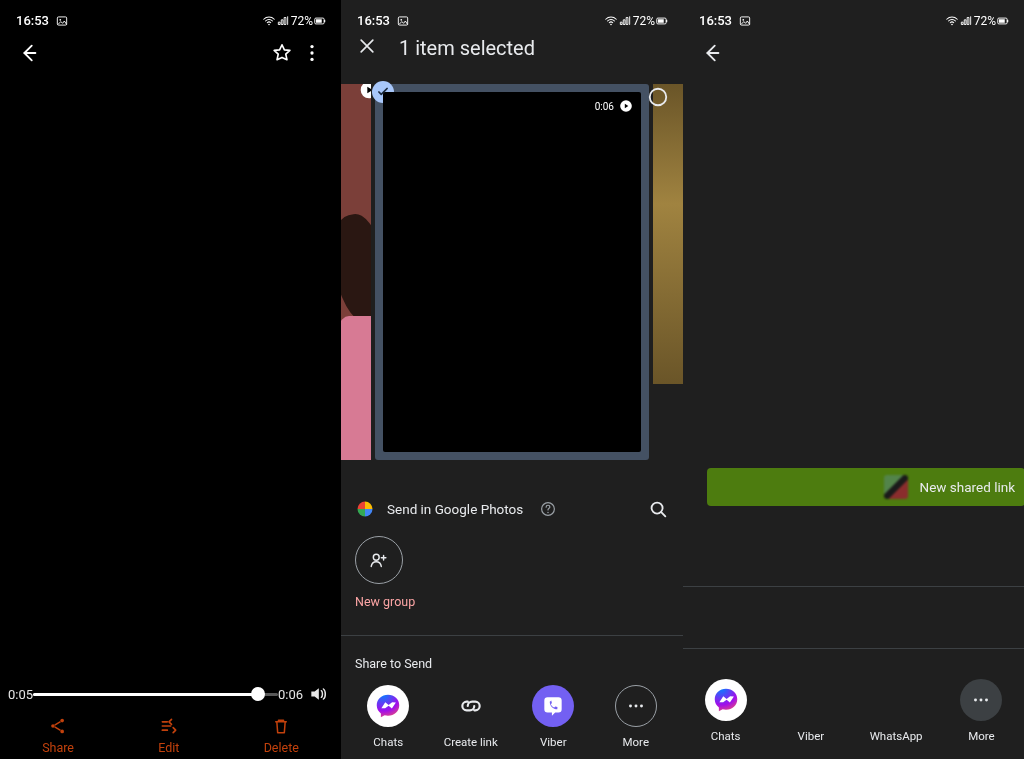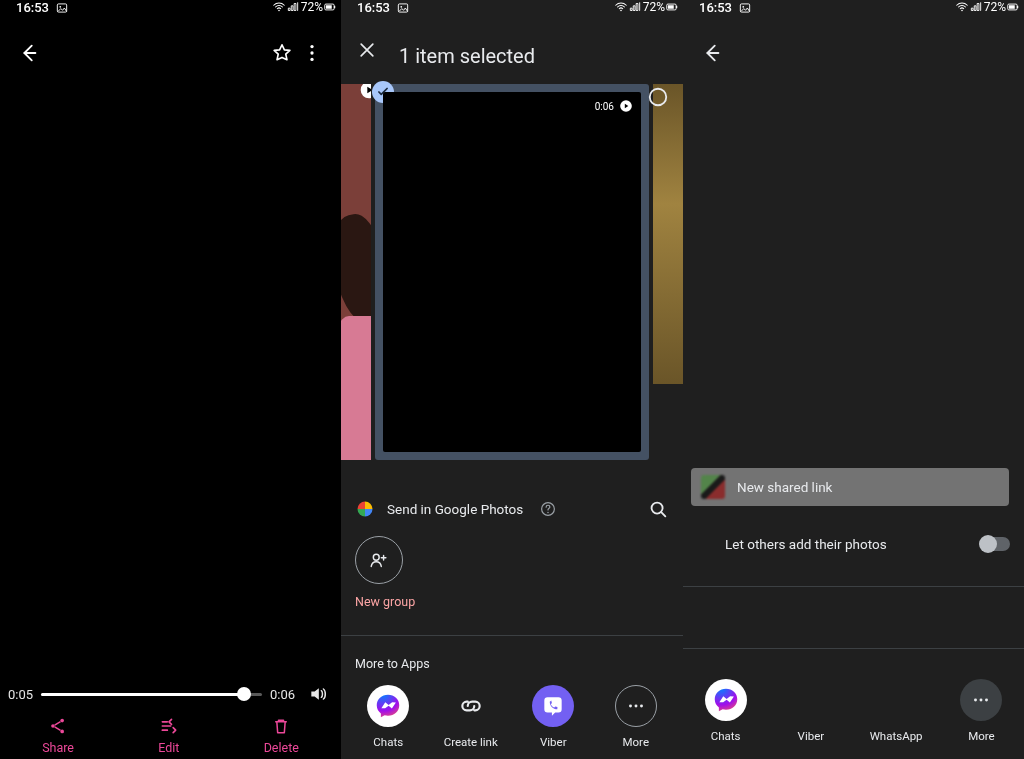--- a/index.html
+++ b/index.html
@@ -3,41 +3,41 @@
 <meta charset="utf-8">
 <style>
   * { margin: 0; padding: 0; box-sizing: border-box; font-family: Roboto, Arial, sans-serif; -webkit-font-smoothing: antialiased; }
   body { background: #000; width: 1024px; height: 759px; overflow: hidden; display: flex; }
   .panel { position: relative; height: 759px; overflow: hidden; }
   .p1 { width: 341px; background: #000; }
   .p2 { width: 342px; background: #1f1f1f; }
   .p3 { width: 341px; background: #1f1f1f; }
 
   
-  .status { position: absolute; top: 0; left: 0; right: 0; height: 28px; display: flex; align-items: flex-start; padding: 0 4px 0 16px; color: #fff; font-size: 13px; font-weight: 500; z-index: 10; }
+  .status { position: absolute; top: 0; left: 0; right: 0; height: 28px; display: flex; align-items: flex-end; padding: 0 14px 0 16px; color: #fff; font-size: 13px; font-weight: 500; z-index: 10; }
   .status .time { margin-right: 6px; }
   .status .img-icon { margin-top: 1px; }
   .status-right { margin-left: auto; display: flex; align-items: center; gap: 0; }
   .status .pct { font-size: 12px; font-weight: 400; margin-left: 1px; }
 
   
   .p1 .topbar { position: absolute; top: 38px; left: 0; right: 0; display: flex; align-items: center; padding: 0 14px; color: #fff; }
   .p1 .topbar .spacer { flex: 1; }
   .p1 .ico-btn { width: 30px; height: 30px; display: flex; align-items: center; justify-content: center; cursor: pointer; }
-  .p1 .scrubrow { position: absolute; left: 8px; right: 8px; bottom: 50px; display: flex; align-items: center; gap: 8px; color: #e6e6e6; font-size: 13px; }
+  .p1 .scrubrow { position: absolute; left: 8px; right: 8px; bottom: 50px; display: flex; align-items: center; color: #e6e6e6; font-size: 13px; }
   .p1 .track { flex: 1; height: 20px; position: relative; display: flex; align-items: center; }
   .p1 .track .bar { height: 3px; width: 100%; background: rgba(255,255,255,0.35); border-radius: 2px; }
   .p1 .track .fill { position: absolute; left: 0; height: 3px; width: 92%; background: #fff; border-radius: 2px; }
   .p1 .track .knob { position: absolute; left: calc(92% - 7px); width: 14px; height: 14px; background: #fff; border-radius: 50%; }
-  .p1 .bottombar { position: absolute; left: 0; right: 0; bottom: 2px; display: flex; justify-content: space-around; color: #ec4899; text-align: center; }
+  .p1 .bottombar { position: absolute; left: 0; right: 0; bottom: 2px; display: flex; justify-content: space-around; color: #c2410c; text-align: center; }
   .p1 .baction { display: flex; flex-direction: column; align-items: center; gap: 4px; font-size: 12.5px; padding: 2px 10px; cursor: pointer; }
 
   
   .p2 .topbar { position: absolute; top: 36px; left: 0; right: 0; display: flex; align-items: center; padding: 0 16px; gap: 22px; color: #e8eaed; }
-  .p2 .topbar .title { font-size: 20px; font-weight: 400; margin-top: 8px; }
+  .p2 .topbar .title { font-size: 20px; font-weight: 400; }
   .p2 .grid { position: absolute; top: 84px; left: 0; right: 0; height: 380px; }
   .p2 .thumbL { position: absolute; left: 0; top: 0; width: 30px; height: 376px; background: #7b3f39; overflow: hidden; }
   .p2 .thumbL .pc { position: absolute; right: -8px; top: -4px; }
   .p2 .thumbL .hair { position: absolute; right: -14px; top: 130px; width: 50px; height: 110px; background: #2a1712; border-radius: 50% 40% 55% 45%; transform: rotate(-12deg); }
   .p2 .thumbL .body { position: absolute; right: -20px; top: 232px; width: 60px; height: 150px; background: #d77a94; border-radius: 30% 30% 0 0; }
   .p2 .thumbR { position: absolute; right: 0; top: 0; width: 30px; height: 300px; background: linear-gradient(#6a5528, #a08340 40%, #6a5528); }
   .p2 .thumbR .uc { position: absolute; left: -6px; top: 2px; }
   .p2 .selCard { position: absolute; left: 34px; top: 0; width: 274px; height: 376px; background: #445163; border-radius: 3px; padding: 8px; }
   .p2 .selCard .inner { width: 100%; height: 100%; background: #000; border-radius: 2px; position: relative; }
   .p2 .selCard .dur { position: absolute; top: 7px; right: 8px; display: flex; align-items: center; gap: 5px; color: #fff; font-size: 10px; }
@@ -51,21 +51,21 @@
   .p2 .nglabel { font-size: 12.5px; color: #fca5a5; }
   .p2 .hr { height: 1px; background: #3c4043; margin: 6px 0; }
   .p2 .shareAppsTitle { font-size: 12.5px; color: #e8eaed; padding: 14px 14px 12px; }
   .p2 .approw { display: flex; justify-content: space-around; padding: 2px 6px 8px; }
   .p2 .appitem { display: flex; flex-direction: column; align-items: center; gap: 8px; width: 70px; cursor: pointer; }
   .p2 .appicon { width: 42px; height: 42px; border-radius: 50%; display: flex; align-items: center; justify-content: center; }
   .p2 .applabel { font-size: 11.5px; color: #e8eaed; }
 
   
   .p3 .topbar { position: absolute; top: 38px; left: 0; right: 0; padding: 0 14px; color: #e8eaed; }
-  .p3 .linkCard { position: absolute; top: 468px; left: 8px; width: 318px; height: 38px; background: #737373; border-radius: 4px; display: flex; align-items: center; gap: 12px; padding: 0 10px; color: #e8eaed; font-size: 13.5px; }
+  .p3 .linkCard { position: absolute; top: 468px; left: 24px; width: 318px; height: 38px; background: #4d7c0f; border-radius: 4px; display: flex; align-items: center; gap: 12px; padding: 0 10px; color: #e8eaed; font-size: 13.5px; justify-content: flex-end; }
   .p3 .thumb { width: 24px; height: 24px; border-radius: 3px; background: linear-gradient(135deg, #53844a 0 40%, #1a1a1a 40% 60%, #8a2d2d 60%); filter: blur(1px); }
   .p3 .toggleRow { position: absolute; top: 536px; left: 42px; right: 14px; display: flex; align-items: center; color: #e8eaed; font-size: 13.5px; }
   .p3 .toggleRow .spacer { flex: 1; }
   .p3 .toggle { width: 30px; height: 14px; background: #5f6368; border-radius: 10px; position: relative; cursor: pointer; }
   .p3 .toggle .knob { position: absolute; left: -1px; top: -2px; width: 18px; height: 18px; background: #bdc1c6; border-radius: 50%; }
   .p3 .hr { position: absolute; left: 0; right: 0; height: 1px; background: #3c4043; }
   .p3 .hr1 { top: 586px; }
   .p3 .hr2 { top: 648px; }
   .p3 .banner { position: absolute; top: 596px; left: 0; right: 0; height: 44px; background: #aecbfa; color: #202124; font-size: 13.5px; display: flex; align-items: center; padding: 0 14px; }
   .p3 .approw { position: absolute; left: 0; right: 0; bottom: 16px; display: flex; justify-content: space-around; }
@@ -351,21 +351,21 @@
       <div class="ngcircle">
         <svg class="svg22" viewBox="0 0 24 24" style="color:#e8eaed">
             <use href="#i-people-plus"></use>
           </svg>
       </div>
       <div class="nglabel">New group</div>
     </div>
 
     <div class="hr"></div>
 
-    <div class="shareAppsTitle">More to Apps</div>
+    <div class="shareAppsTitle">Share to Send</div>
     <div class="approw">
       <div class="appitem">
         <div class="appicon ic-chats">
             <svg width="30" height="30" viewBox="0 0 24 24">
               <use href="#i-msgr"></use>
             </svg>
           </div>
         <span class="applabel">Chats</span>
       </div>
       <div class="appitem">
@@ -422,27 +422,20 @@
           <use href="#i-back"></use>
         </svg>
     </div>
   </div>
 
   <div class="linkCard">
     <div class="thumb"></div>
     <span>New shared link</span>
   </div>
 
-  <div class="toggleRow">
-    <span>Let others add their photos</span>
-    <div class="spacer"></div>
-    <div class="toggle">
-        <div class="knob"></div>
-      </div>
-  </div>
 
   <div class="hr hr1"></div>
   <div class="hr hr2"></div>
 
 
   <div class="approw">
     <div class="appitem">
       <div class="appicon ic-chats">
           <svg width="30" height="30" viewBox="0 0 24 24">
             <use href="#i-msgr"></use>

